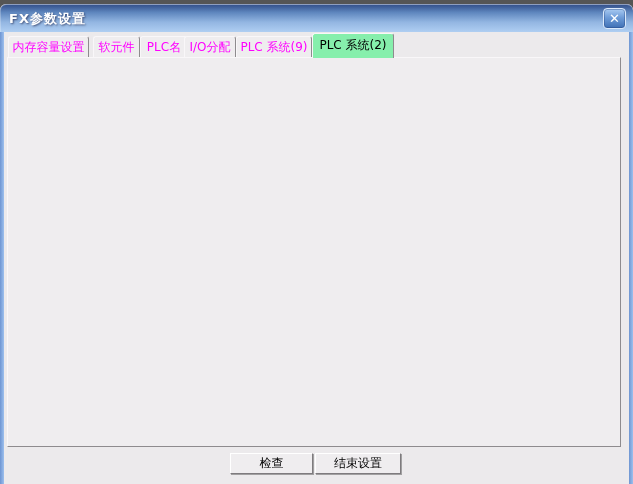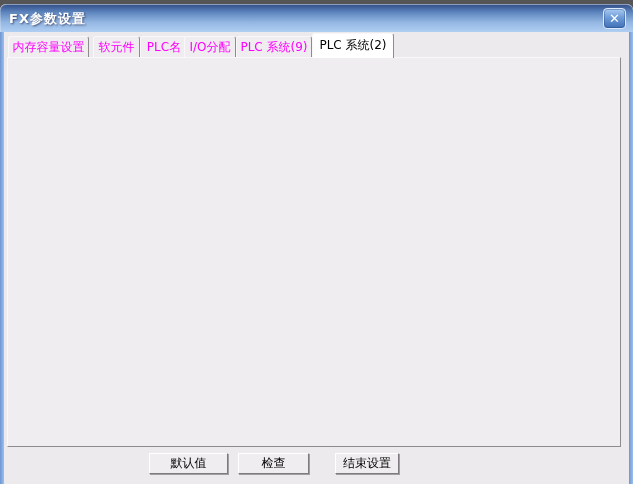--- a/index.html
+++ b/index.html
@@ -32,21 +32,21 @@
   .bottom-border{background:linear-gradient(180deg,#88AEE2,#A9C9F0);}
   
   .tab{
     top:32px;height:21px;background:#EFEDEF;box-sizing:border-box;
     border:1px solid #8E8B8E;border-bottom:none;
     border-top-color:#F9F7F9;border-left-color:#F9F7F9;
     border-radius:3px 3px 0 0;text-align:center;line-height:20px;
     color:#FF00FF;cursor:pointer;
   }
   .tab.active{
-    top:29px;height:25px;background:#ffffff;color:#000;z-index:3;line-height:23px;
+    top:29px;height:25px;background:#86efac;color:#000;z-index:3;line-height:23px;
   }
   .tabpage{
     left:7px;top:53px;width:614px;height:390px;background:#EFEDEF;box-sizing:border-box;
     border:1px solid #8E8B8E;border-top-color:#F9F7F9;border-left-color:#F9F7F9;
     z-index:2;
   }
   
   .group{
     box-sizing:border-box;border:1px solid #A8A5A8;
     box-shadow:1px 1px 0 #FBFAFB, inset 1px 1px 0 #FBFAFB;
@@ -229,17 +229,16 @@
 
     <div class="abs group" style="left:236px;top:256px;width:211px;height:32px">
       <span class="grouplabel">超时判定时间</span>
       <input class="txt" style="left: 34px; top: 9px; width: 42px;" value="1">
       <span class="abs lbl" style="left:84px;top:11px">×10ms</span>
       <span class="abs lbl" style="left:136px;top:11px">(1--255)</span>
     </div>
 
   </div>
 
-  <div class="abs btn" style="left:149px;width:79px">默认值</div>
-  <div class="abs btn" style="left:238px;width:71px">检查</div>
-  <div class="abs btn" style="left:335px;width:64px">结束设置</div>
+  <div class="abs btn" style="left:230px;width:83px">检查</div>
+  <div class="abs btn" style="left:315px;width:86px">结束设置</div>
 
 </div>
 
 </body></html>

